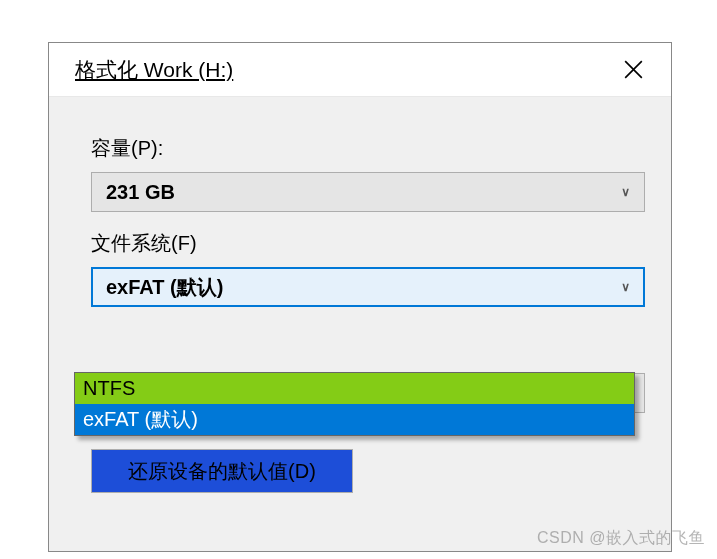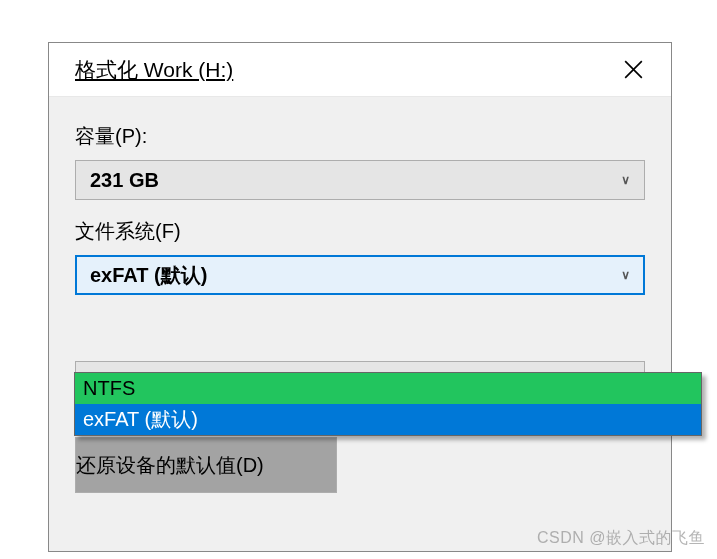--- a/index.html
+++ b/index.html
@@ -37,21 +37,22 @@
     .close-btn {
       width: 40px;
       height: 40px;
       display: flex;
       align-items: center;
       justify-content: center;
       cursor: pointer;
     }
     .close-btn svg { width: 19px; height: 19px; }
     .content {
-      padding: 26px 26px 0 26px;
+      padding: 26px 26px 0 42px;
+      margin-top: 12px;
     }
     .field-label {
       font-size: 20px;
       color: #000;
       margin-bottom: 10px;
       margin-top: 18px;
     }
     .field-label:first-child { margin-top: 0; }
     .select-box {
       width: 100%;
@@ -74,22 +75,22 @@
       padding: 0 13px;
     }
     .chevron {
       font-size: 12px;
       color: #555;
     }
     .dropdown-panel {
       position: absolute;
       left: 25px;
       top: 329px;
-      width: 628px;
-      background: #22c55e;
+      width: 561px;
+      background: #84cc16;
       border: 1px solid #666;
       box-shadow: 4px 4px 4px rgba(0,0,0,0.3);
       z-index: 10;
     }
     .dropdown-item {
       height: 31px;
       display: flex;
       align-items: center;
       padding: 0 8px;
       font-size: 20px;
@@ -99,26 +100,26 @@
     .dropdown-item.highlight {
       background: #0078d7;
       color: #fff;
     }
     .alloc-box {
       margin-top: 66px;
     }
     .restore-btn {
       margin-top: 36px;
       width: 262px;
-      height: 56px;
-      background: #a3a3a3;
+      height: 44px;
+      background: #1d4ed8;
       border: 1px solid #adadad;
       display: flex;
       align-items: center;
-      justify-content: flex-start;
+      justify-content: center;
       font-size: 20px;
       color: #000;
       cursor: pointer;
     }
     .watermark {
       position: absolute;
       right: 12px;
       bottom: 10px;
       font-size: 16px;
       color: rgba(120,120,120,0.55);

